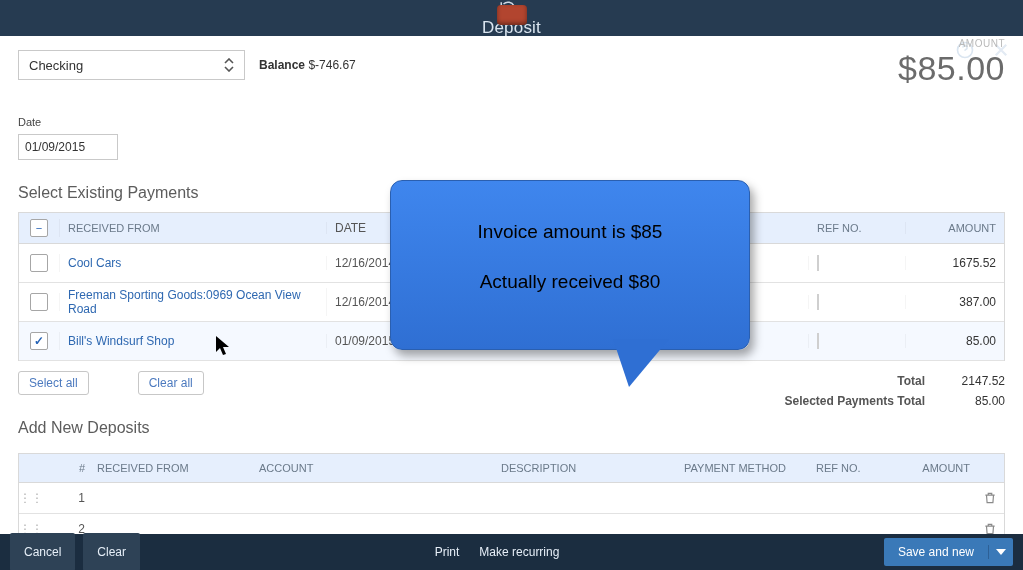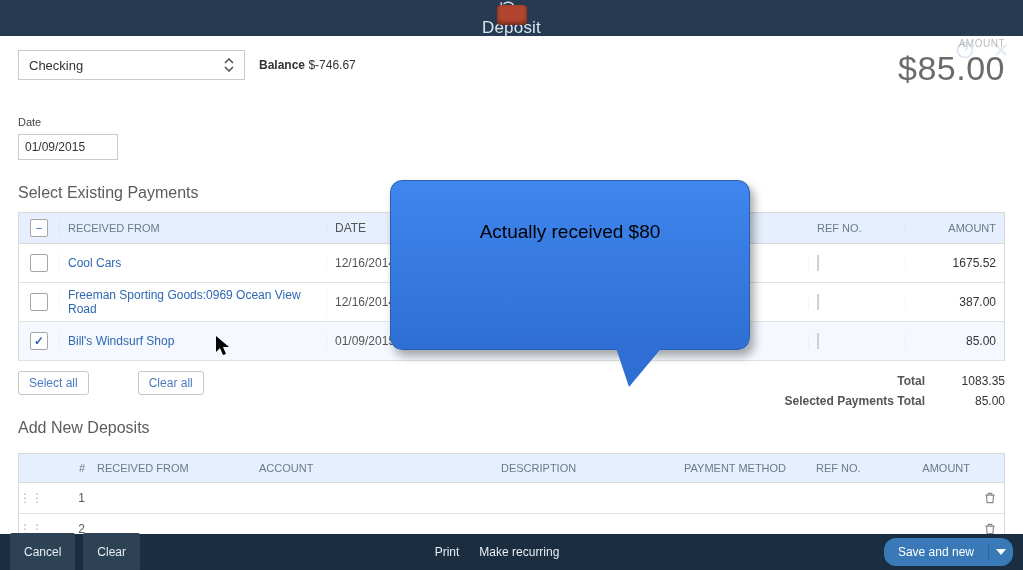--- a/index.html
+++ b/index.html
@@ -310,21 +310,21 @@
     display: flex;
     align-items: flex-end;
   }
   .save-btn {
     margin-left: auto;
     background: #3a79b8;
     color: #fff;
     height: 28px;
     display: flex;
     align-items: center;
-    border-radius: 12px;
+    border-radius: 2px;
     overflow: hidden;
   }
   .save-btn .main {
     padding: 0 14px;
     cursor: pointer;
     font-size: 12px;
     border-right: 1px solid #2d6096;
   }
   .save-btn .drop {
     width: 24px;
@@ -472,21 +472,21 @@
       <div class="cell-mid"><span class="row-input"></span></div>
       <div class="cell-ref"><span class="row-input"></span></div>
       <div class="cell-amt">85.00</div>
     </div>
   </div>
 
   <div class="pay-foot">
     <span class="small-btn">Select all</span>
     <span class="small-btn">Clear all</span>
     <div class="totals">
-      <div><span class="bold">Total</span><span class="val">1083.35</span></div>
+      <div><span class="bold">Total</span><span class="val">2147.52</span></div>
       <div><span class="bold">Selected Payments Total</span><span class="val">85.00</span></div>
     </div>
   </div>
 
   <div class="section-title" style="margin-top:8px">Add New Deposits</div>
 
   <div class="dep-table">
     <div class="dep-head">
       <div class="d-grip"></div>
       <div class="d-num">#</div>
@@ -542,20 +542,21 @@
     <span class="main">Save and new</span>
     <span class="drop">
       <svg width="10" height="6" viewBox="0 0 10 6">
           <path d="M0 0l5 6 5-6z" fill="#fff"></path>
         </svg>
     </span>
   </div>
 </div>
 
 <div class="callout">
+  <div class="line">Invoice amount is $85</div>
   <div class="line">Actually received $80</div>
 </div>
 
 <span class="cursor">
   <svg width="16" height="20" viewBox="0 0 16 20">
       <path d="M0 0l0 16 4-4 3 7 3-1-3-7 6 0z" fill="#000"></path>
     </svg>
 </span>
 
 </body></html>

